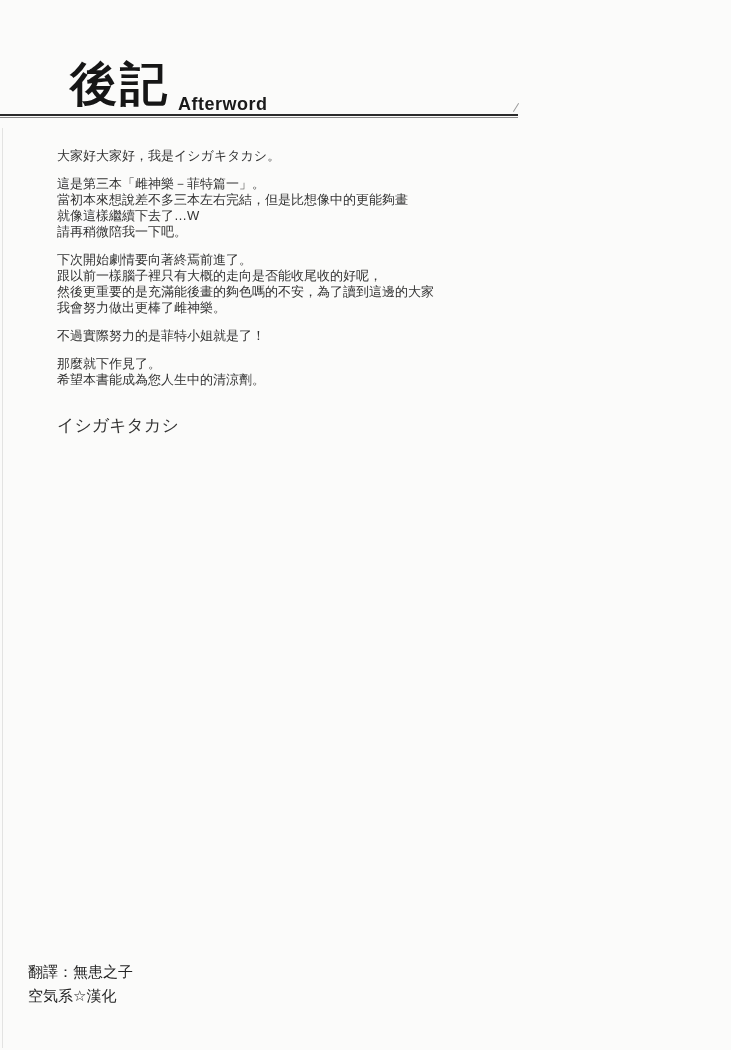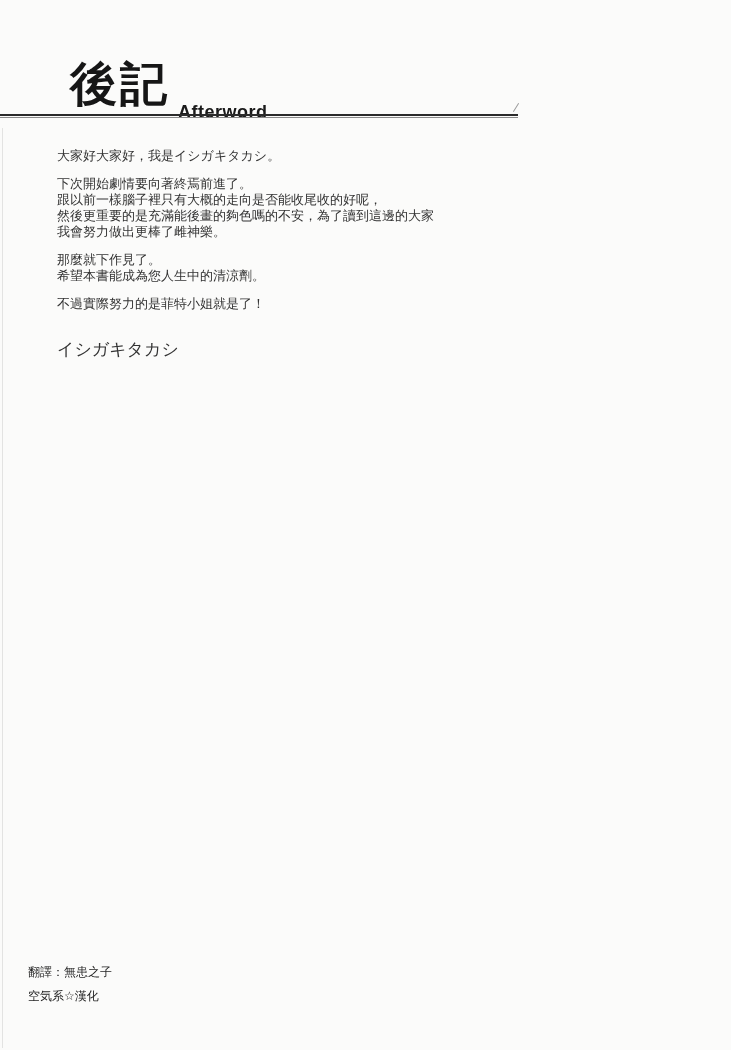--- a/index.html
+++ b/index.html
@@ -33,21 +33,21 @@
     font-family: "Liberation Serif", "DejaVu Serif", serif;
     font-weight: 700;
     font-size: 47px;
     line-height: 52px;
     letter-spacing: 3px;
     color: #161616;
   }
   .header-subtitle {
     position: absolute;
     left: 178px;
-    top: 102px;
+    top: 94px;
     font-weight: 700;
     font-size: 18px;
     line-height: 20px;
     letter-spacing: 0.5px;
     color: #1a1a1a;
   }
   .header-rule {
     position: absolute;
     left: 0;
     top: 114px;
@@ -88,21 +88,21 @@
   .signature {
     margin-top: 30px;
     font-size: 17px;
     line-height: 16px;
     color: #333;
   }
   .credits {
     position: absolute;
     left: 28px;
     top: 960px;
-    font-size: 12px;
+    font-size: 15px;
     line-height: 24px;
     color: #242424;
   }
   .credit-line {
     white-space: pre;
   }
 </style>
 </head>
 <body>
 
@@ -112,27 +112,31 @@
 
   <div class="header-title">後記</div>
 
   <div class="header-subtitle">Afterword</div>
 
   <div class="header-rule"></div>
   <div class="rule-tick"></div>
 
   <div class="afterword">
     <div class="para">大家好大家好，我是イシガキタカシ。</div>
+    <div class="para">這是第三本「雌神樂－菲特篇一」。
+當初本來想說差不多三本左右完結，但是比想像中的更能夠畫
+就像這樣繼續下去了…W
+請再稍微陪我一下吧。</div>
     <div class="para">下次開始劇情要向著終焉前進了。
 跟以前一樣腦子裡只有大概的走向是否能收尾收的好呢，
 然後更重要的是充滿能後畫的夠色嗎的不安，為了讀到這邊的大家
 我會努力做出更棒了雌神樂。</div>
+    <div class="para">不過實際努力的是菲特小姐就是了！</div>
     <div class="para">那麼就下作見了。
 希望本書能成為您人生中的清涼劑。</div>
-    <div class="para">不過實際努力的是菲特小姐就是了！</div>
     <div class="signature">イシガキタカシ</div>
   </div>
 
   <div class="credits">
     <div class="credit-line">翻譯：無患之子</div>
     <div class="credit-line">空気系☆漢化</div>
   </div>
 
 </div>
 

